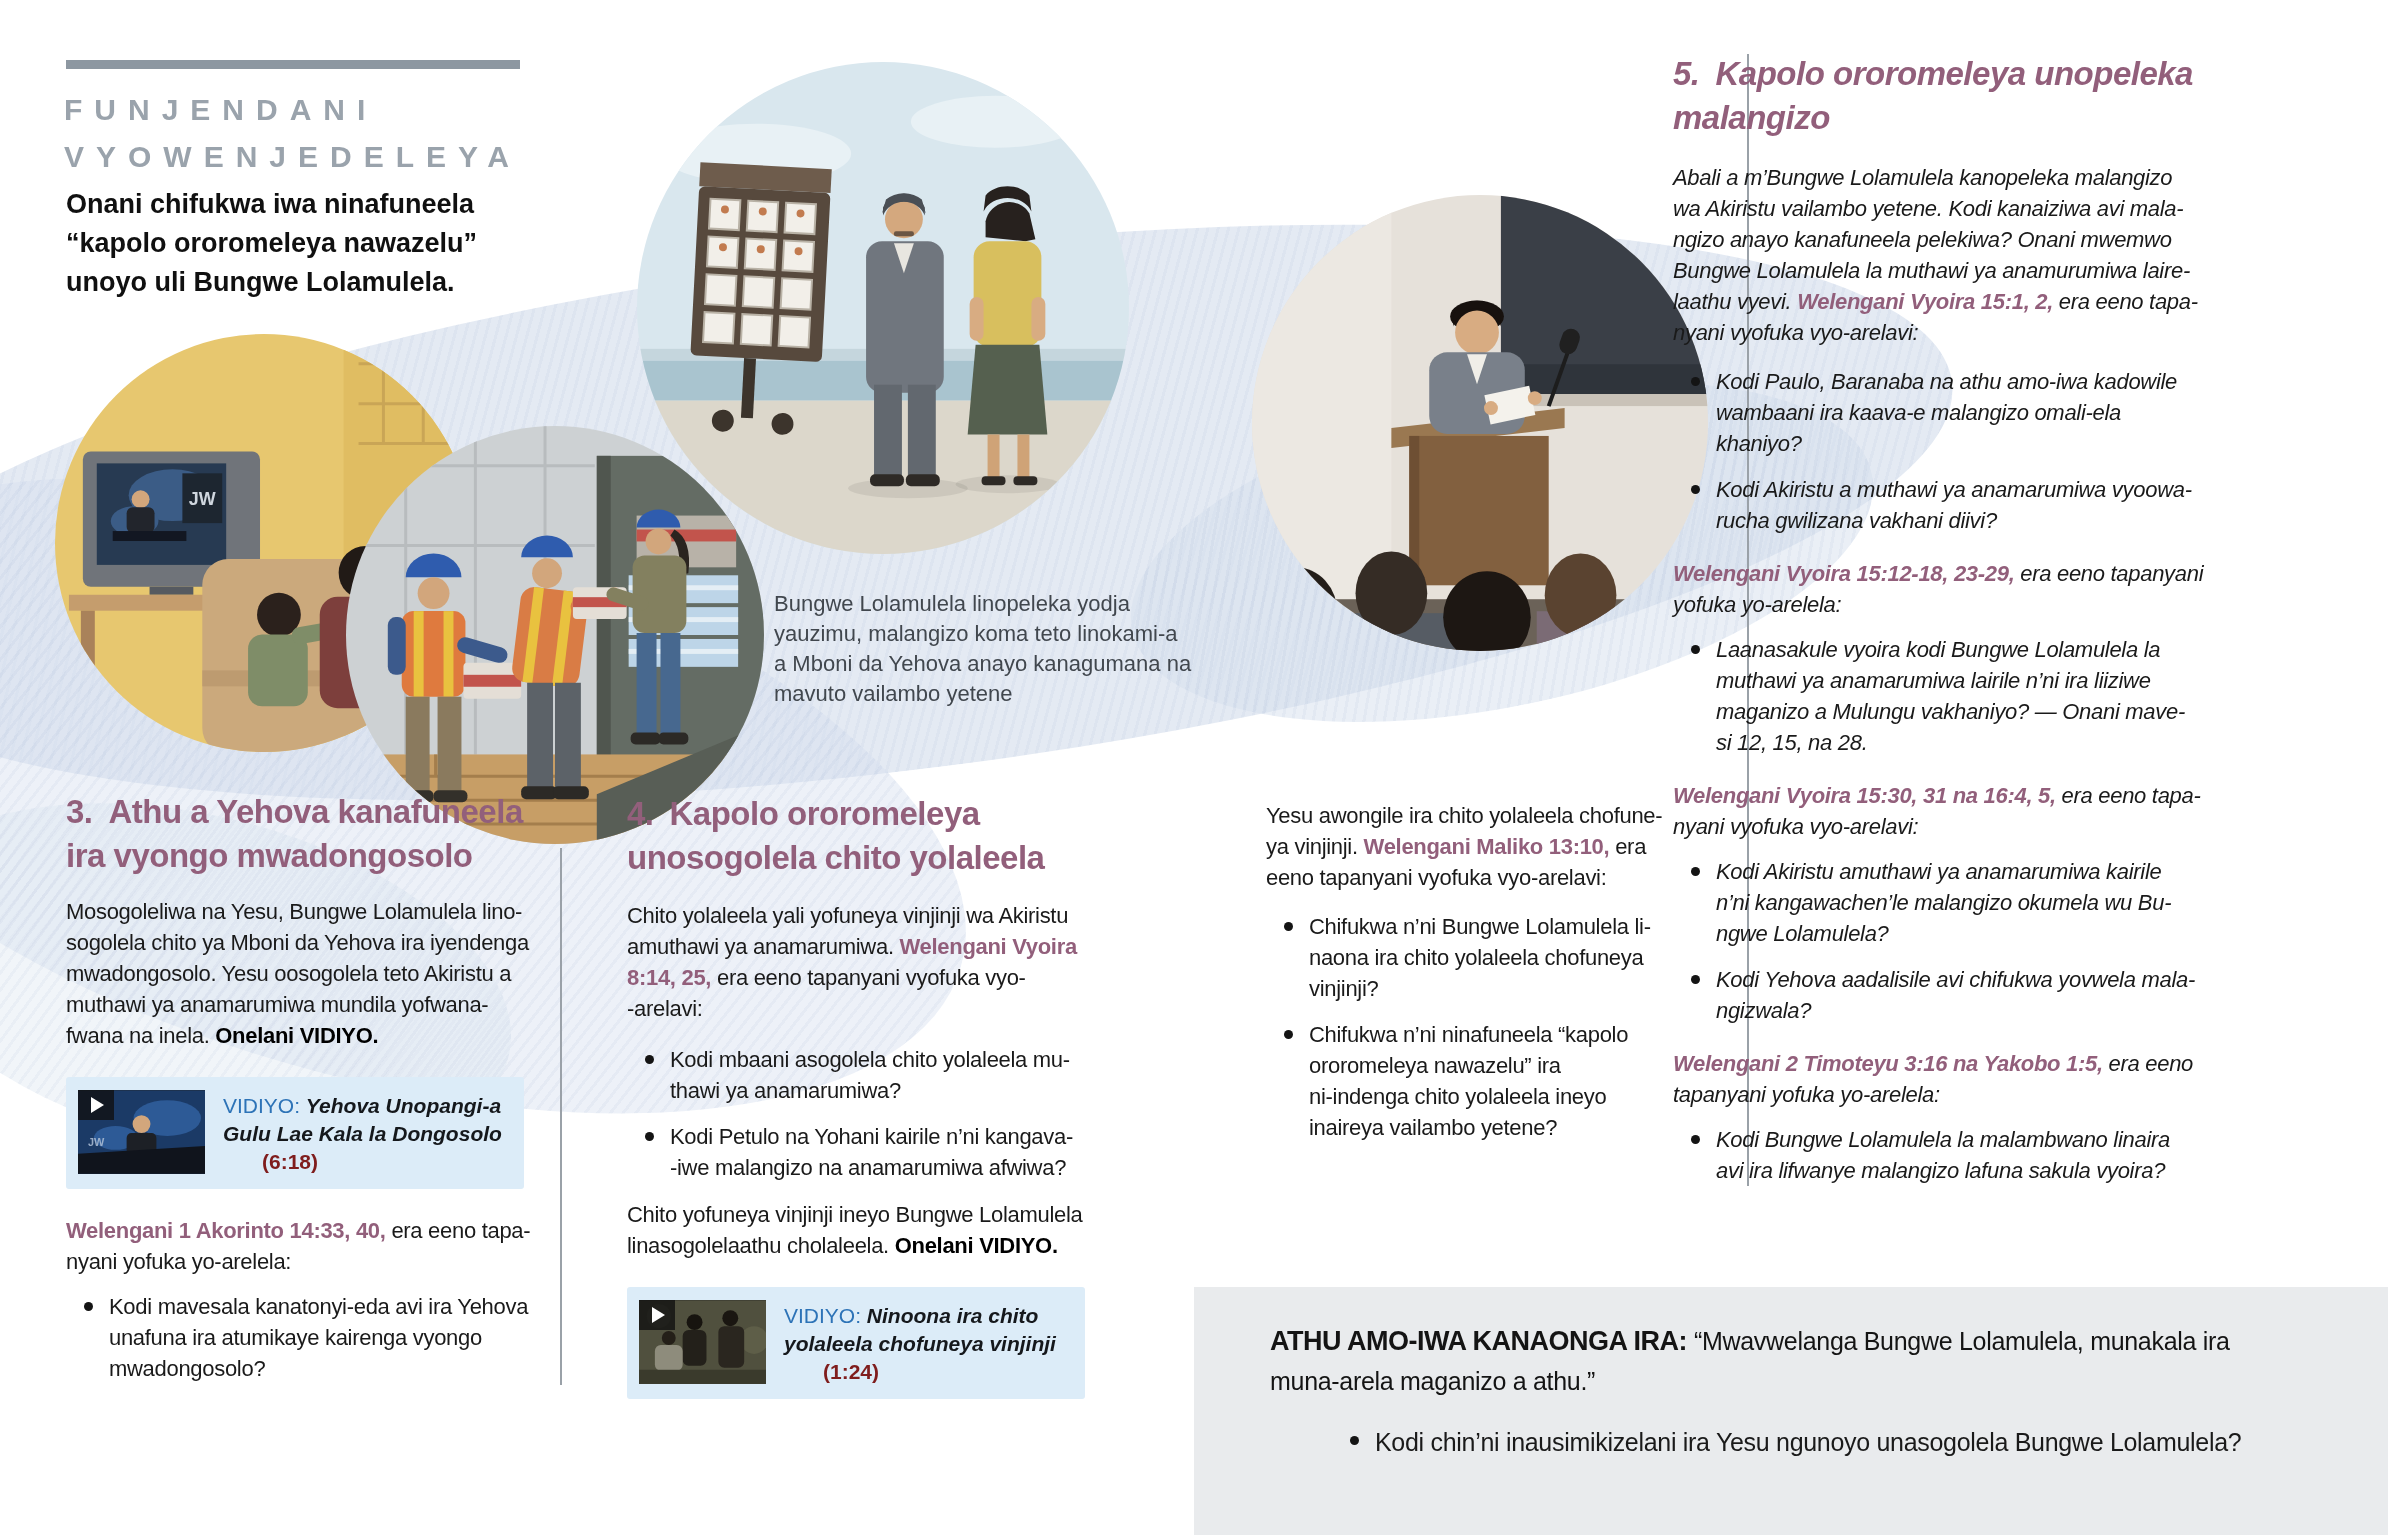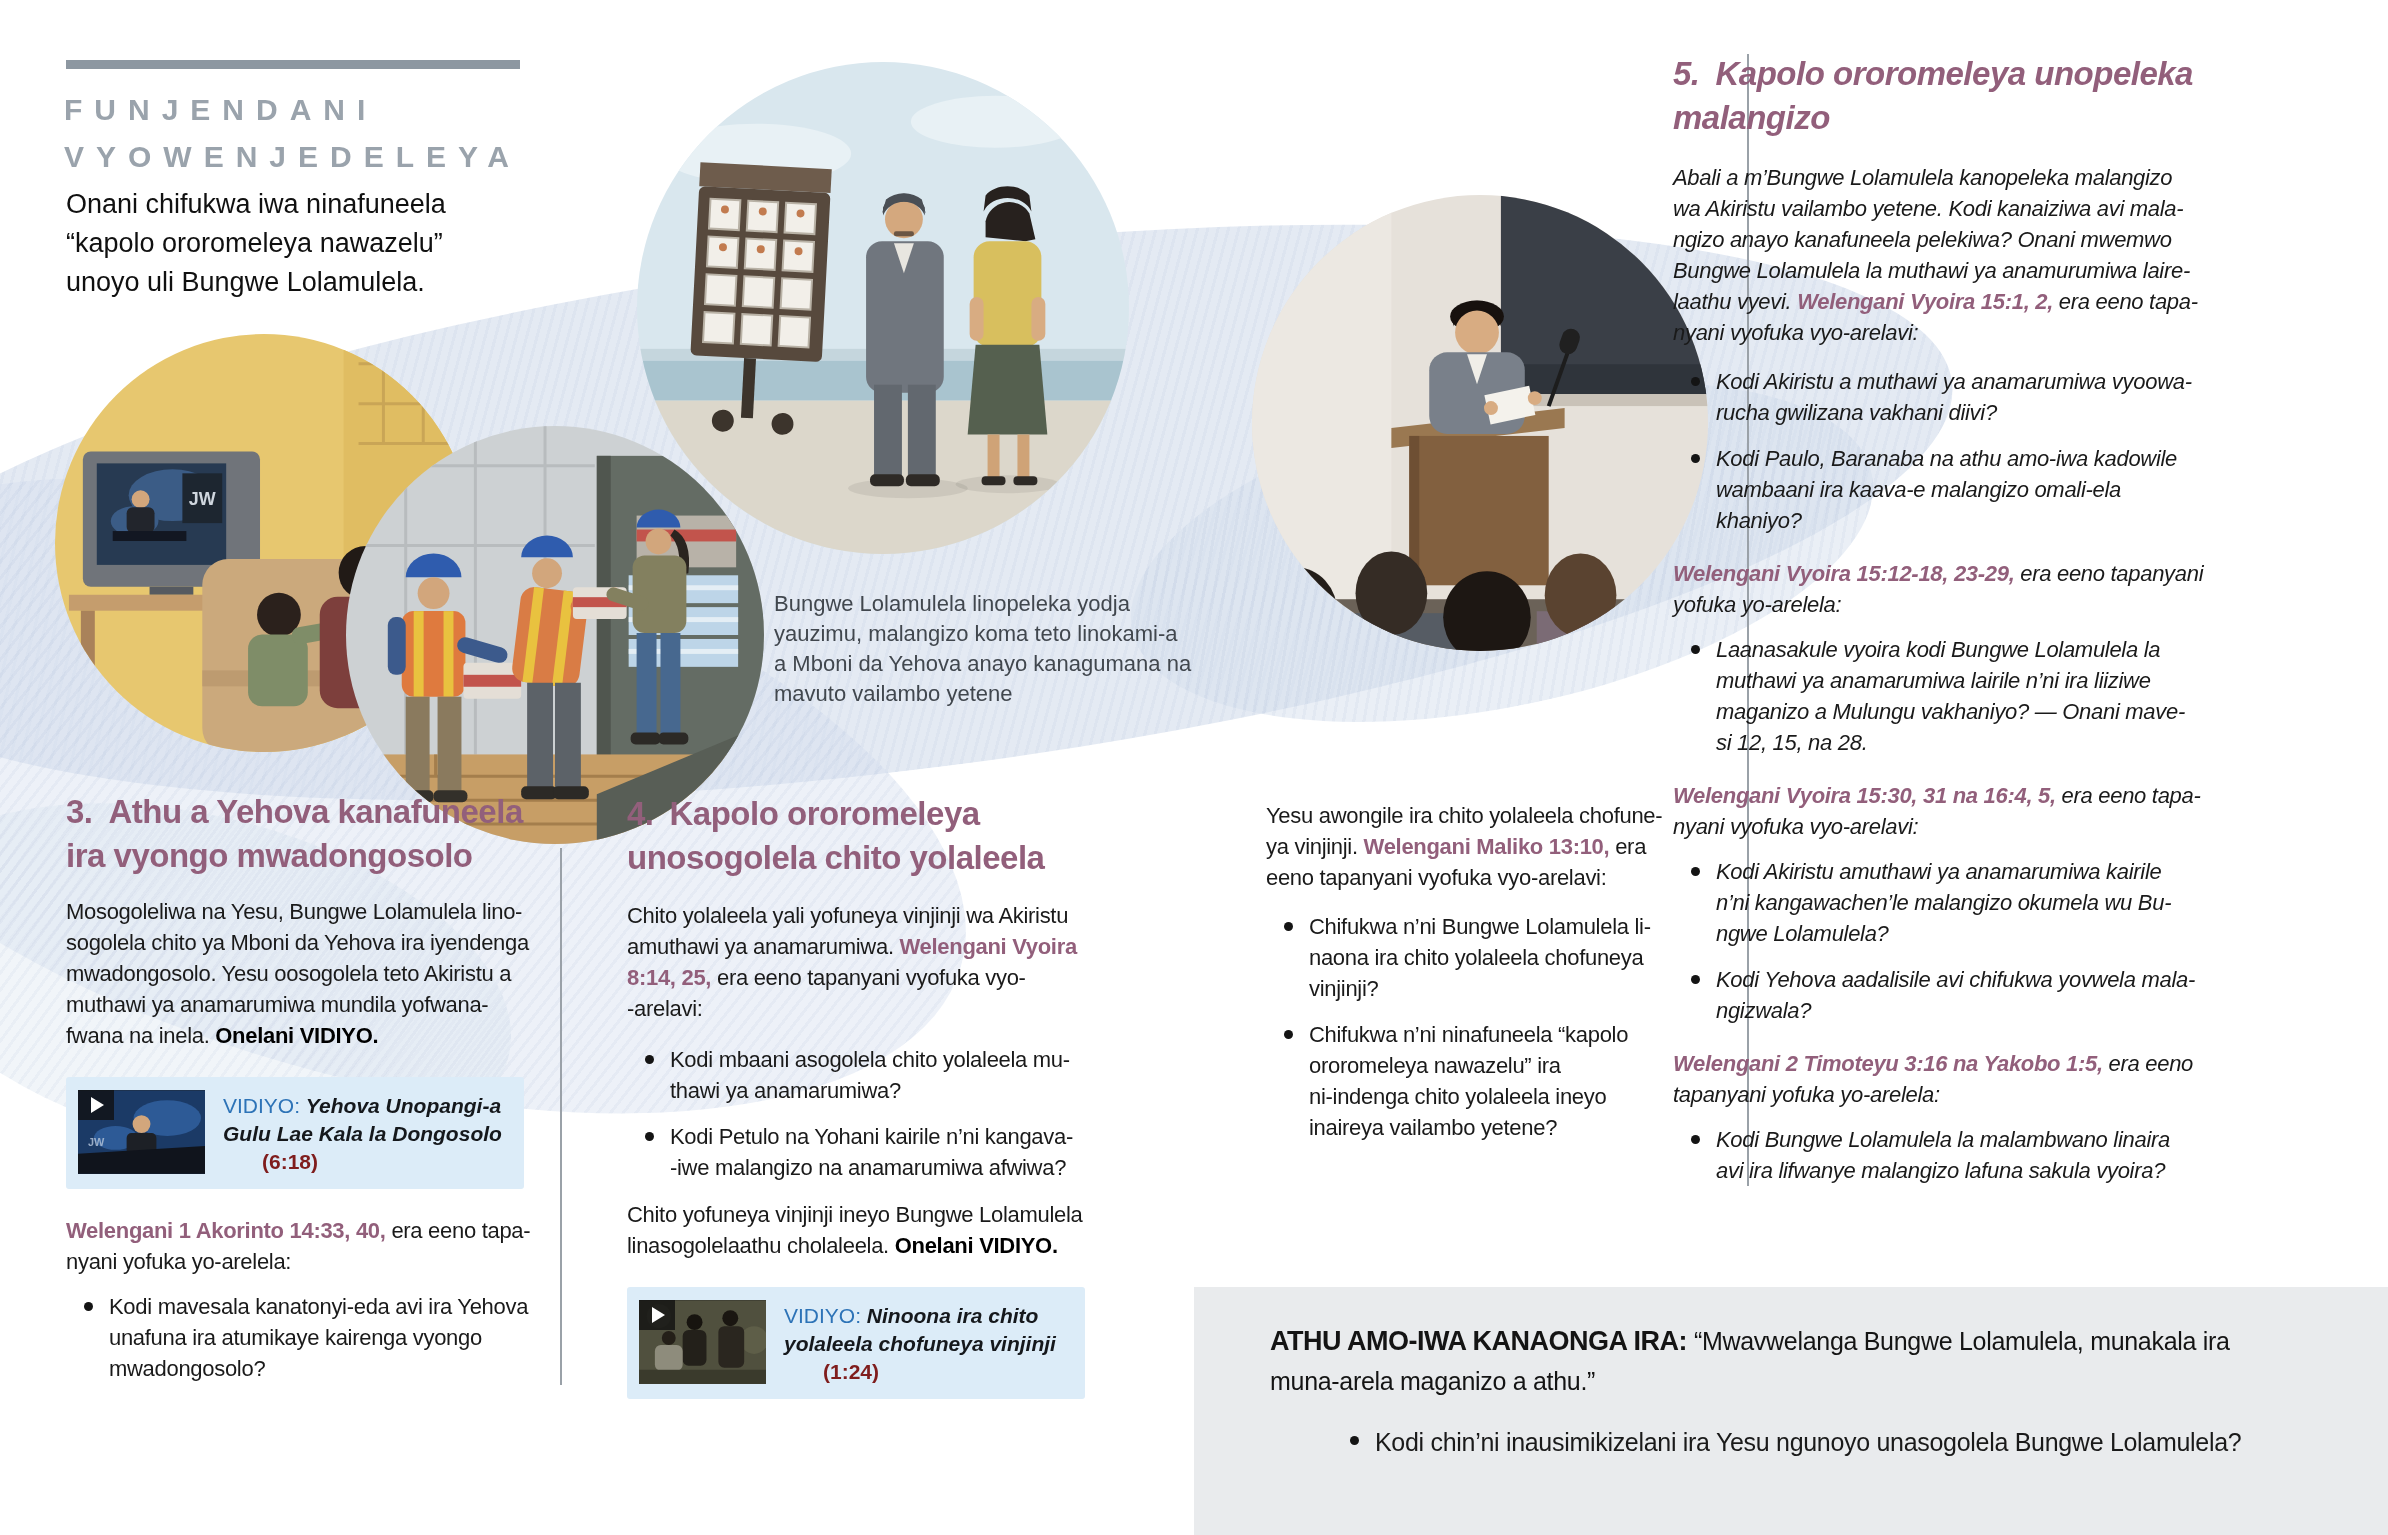--- a/index.html
+++ b/index.html
@@ -16,21 +16,21 @@
   .w3{left:1124px;top:398px;width:756px;height:308px;background-color:rgba(213,223,238,0.5);transform:rotate(-12deg);}
   .w4{left:-119px;top:816px;width:637px;height:328px;background-color:rgba(222,230,240,0.42);transform:rotate(14deg);}
 
   .circle{position:absolute;border-radius:50%;overflow:hidden;}
   .circle svg{display:block;width:100%;height:100%;}
 
   
   .kicker-bar{left:66px;top:60px;width:454px;height:9px;background:#8d97a1;}
   .kicker{left:64px;top:86px;font-size:30px;font-weight:bold;letter-spacing:12px;
           line-height:47px;color:#9aa3ac;}
-  .intro{left:66px;top:185px;width:557px;font-size:27px;line-height:39px;color:#101010;}
+  .intro{left:66px;top:185px;width:557px;font-size:27px;line-height:39px;color:#101010;font-weight:bold;}
 
   .caption{left:738px;top:589px;width:448px;font-size:22px;line-height:30px;color:#41474e;margin-left:36px;}
 
   
   .col{position:absolute;}
   .h{font-size:33px;line-height:44px;font-weight:bold;color:#925f7b;letter-spacing:-0.5px;white-space:pre-wrap;}
   .body,.txt{font-size:22px;line-height:31px;letter-spacing:-0.3px;color:#1a1a1a;white-space:pre-wrap;}
   .lead{color:#925f7b;font-weight:bold;}
   .link{color:#000000;font-weight:bold;}
   .bullets{margin-top:14px;}
@@ -393,28 +393,28 @@
 malangizo</div>
     <div class="body" style="margin-top:22px;"><span>Abali a m’Bungwe Lolamulela kanopeleka malangizo
 wa Akiristu vailambo yetene. Kodi kanaiziwa avi mala-
 ngizo anayo kanafuneela pelekiwa? Onani mwemwo
 Bungwe Lolamulela la muthawi ya anamurumiwa laire-
 laathu vyevi. </span><span class="lead">Welengani Vyoira 15:1, 2,</span><span> era eeno tapa-
 nyani vyofuka vyo-arelavi:</span></div>
     <div class="bullets" style="margin-top:18px;">
       <div class="bul">
           <div class="dot"></div>
-          <div class="txt">Kodi Akiristu a muthawi ya anamarumiwa vyoowa-
-rucha gwilizana vakhani diivi?</div>
-        </div>
-      <div class="bul">
-          <div class="dot"></div>
           <div class="txt">Kodi Paulo, Baranaba na athu amo-iwa kadowile
 wambaani ira kaava-e malangizo omali-ela
 khaniyo?</div>
+        </div>
+      <div class="bul">
+          <div class="dot"></div>
+          <div class="txt">Kodi Akiristu a muthawi ya anamarumiwa vyoowa-
+rucha gwilizana vakhani diivi?</div>
         </div>
     </div>
     <div class="body" style="margin-top:22px;"><span class="lead">Welengani Vyoira 15:12-18, 23-29,</span><span> era eeno tapanyani
 yofuka yo-arelela:</span></div>
     <div class="bullets">
       <div class="bul">
           <div class="dot"></div>
           <div class="txt">Laanasakule vyoira kodi Bungwe Lolamulela la
 muthawi ya anamarumiwa lairile n’ni ira liiziwe
 maganizo a Mulungu vakhaniyo? — Onani mave-

